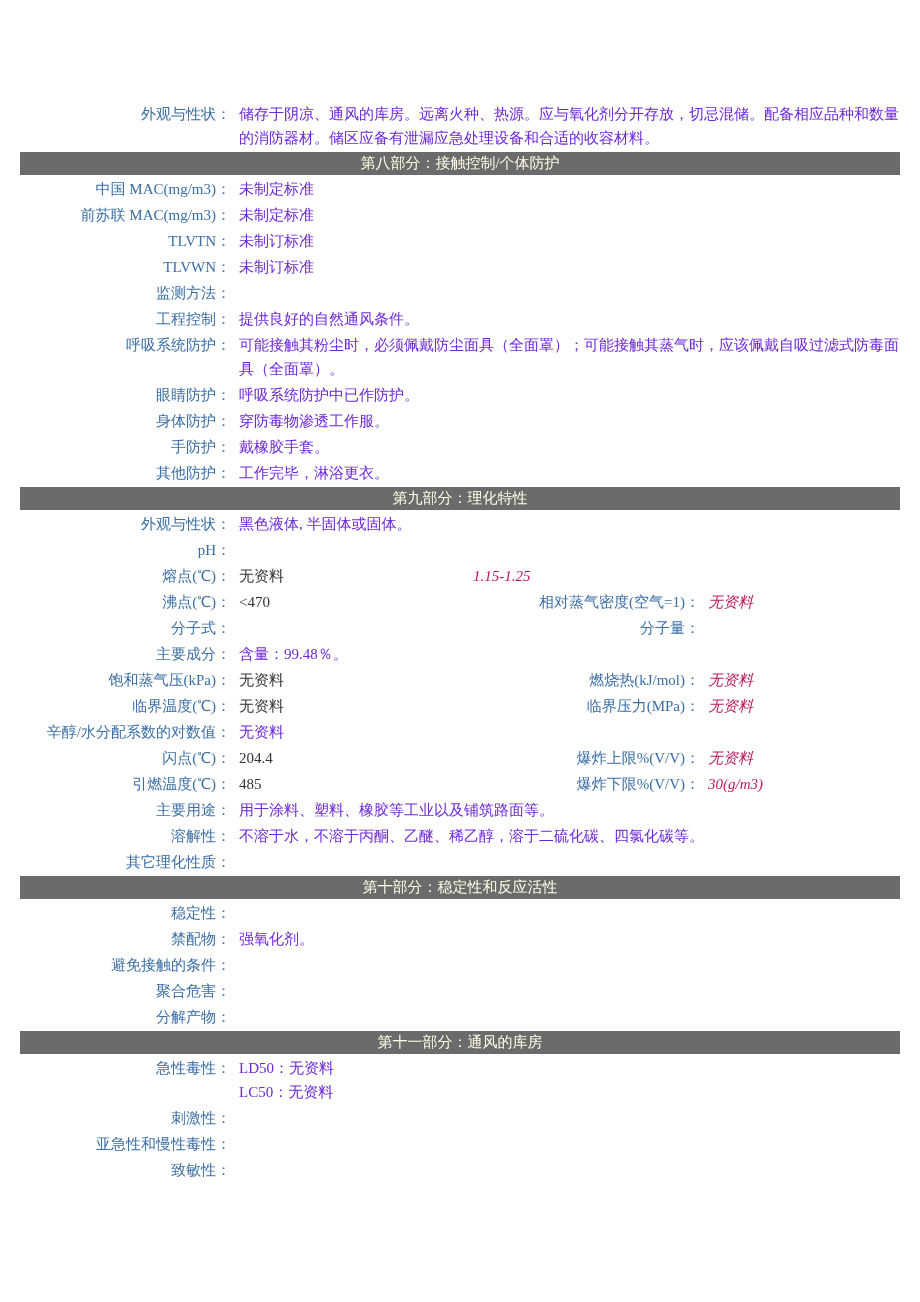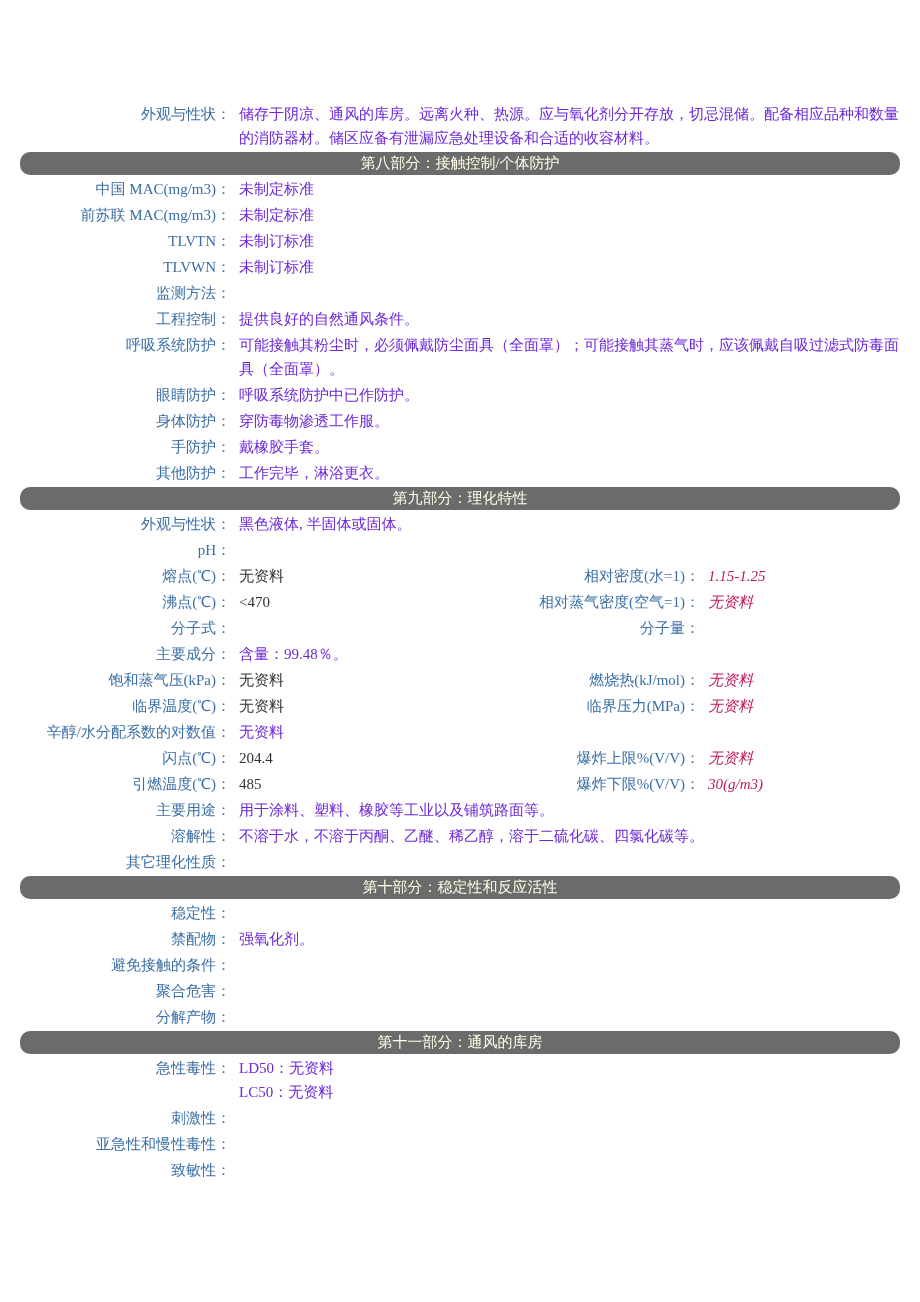--- a/index.html
+++ b/index.html
@@ -33,21 +33,20 @@
     color: #6d28d9;
     padding-left: 4px;
   }
   .section-header {
     background: #6b6b6b;
     color: #fffde7;
     text-align: center;
     font-size: 15px;
     padding: 2px 0;
     margin: 2px 0;
-    border-radius: 10px;
   }
   
   .row2 {
     display: flex;
     align-items: flex-start;
     margin: 2px 0;
     line-height: 1.6;
   }
   .row2 .label  { width: 215px; flex: 0 0 215px; text-align: right; color:#3a6ea5; padding-right:4px; box-sizing:border-box;}
   .row2 .value  { width: 230px; flex: 0 0 230px; color:#333; padding-left:4px;}
@@ -116,21 +115,20 @@
       <div class="label">外观与性状：</div>
       <div class="value">黑色液体, 半固体或固体。</div>
     </div>
   <div class="row">
       <div class="label">pH：</div>
       <div class="value"></div>
     </div>
   <div class="row2">
     <div class="label">熔点(℃)：</div>
     <div class="value">无资料</div>
-    <div class="label2">相对密度(水=1)：</div>
     <div class="value2">1.15-1.25</div>
   </div>
   <div class="row2">
     <div class="label">沸点(℃)：</div>
     <div class="value">&lt;470</div>
     <div class="label2">相对蒸气密度(空气=1)：</div>
     <div class="value2">无资料</div>
   </div>
   <div class="row2">
     <div class="label">分子式：</div>

